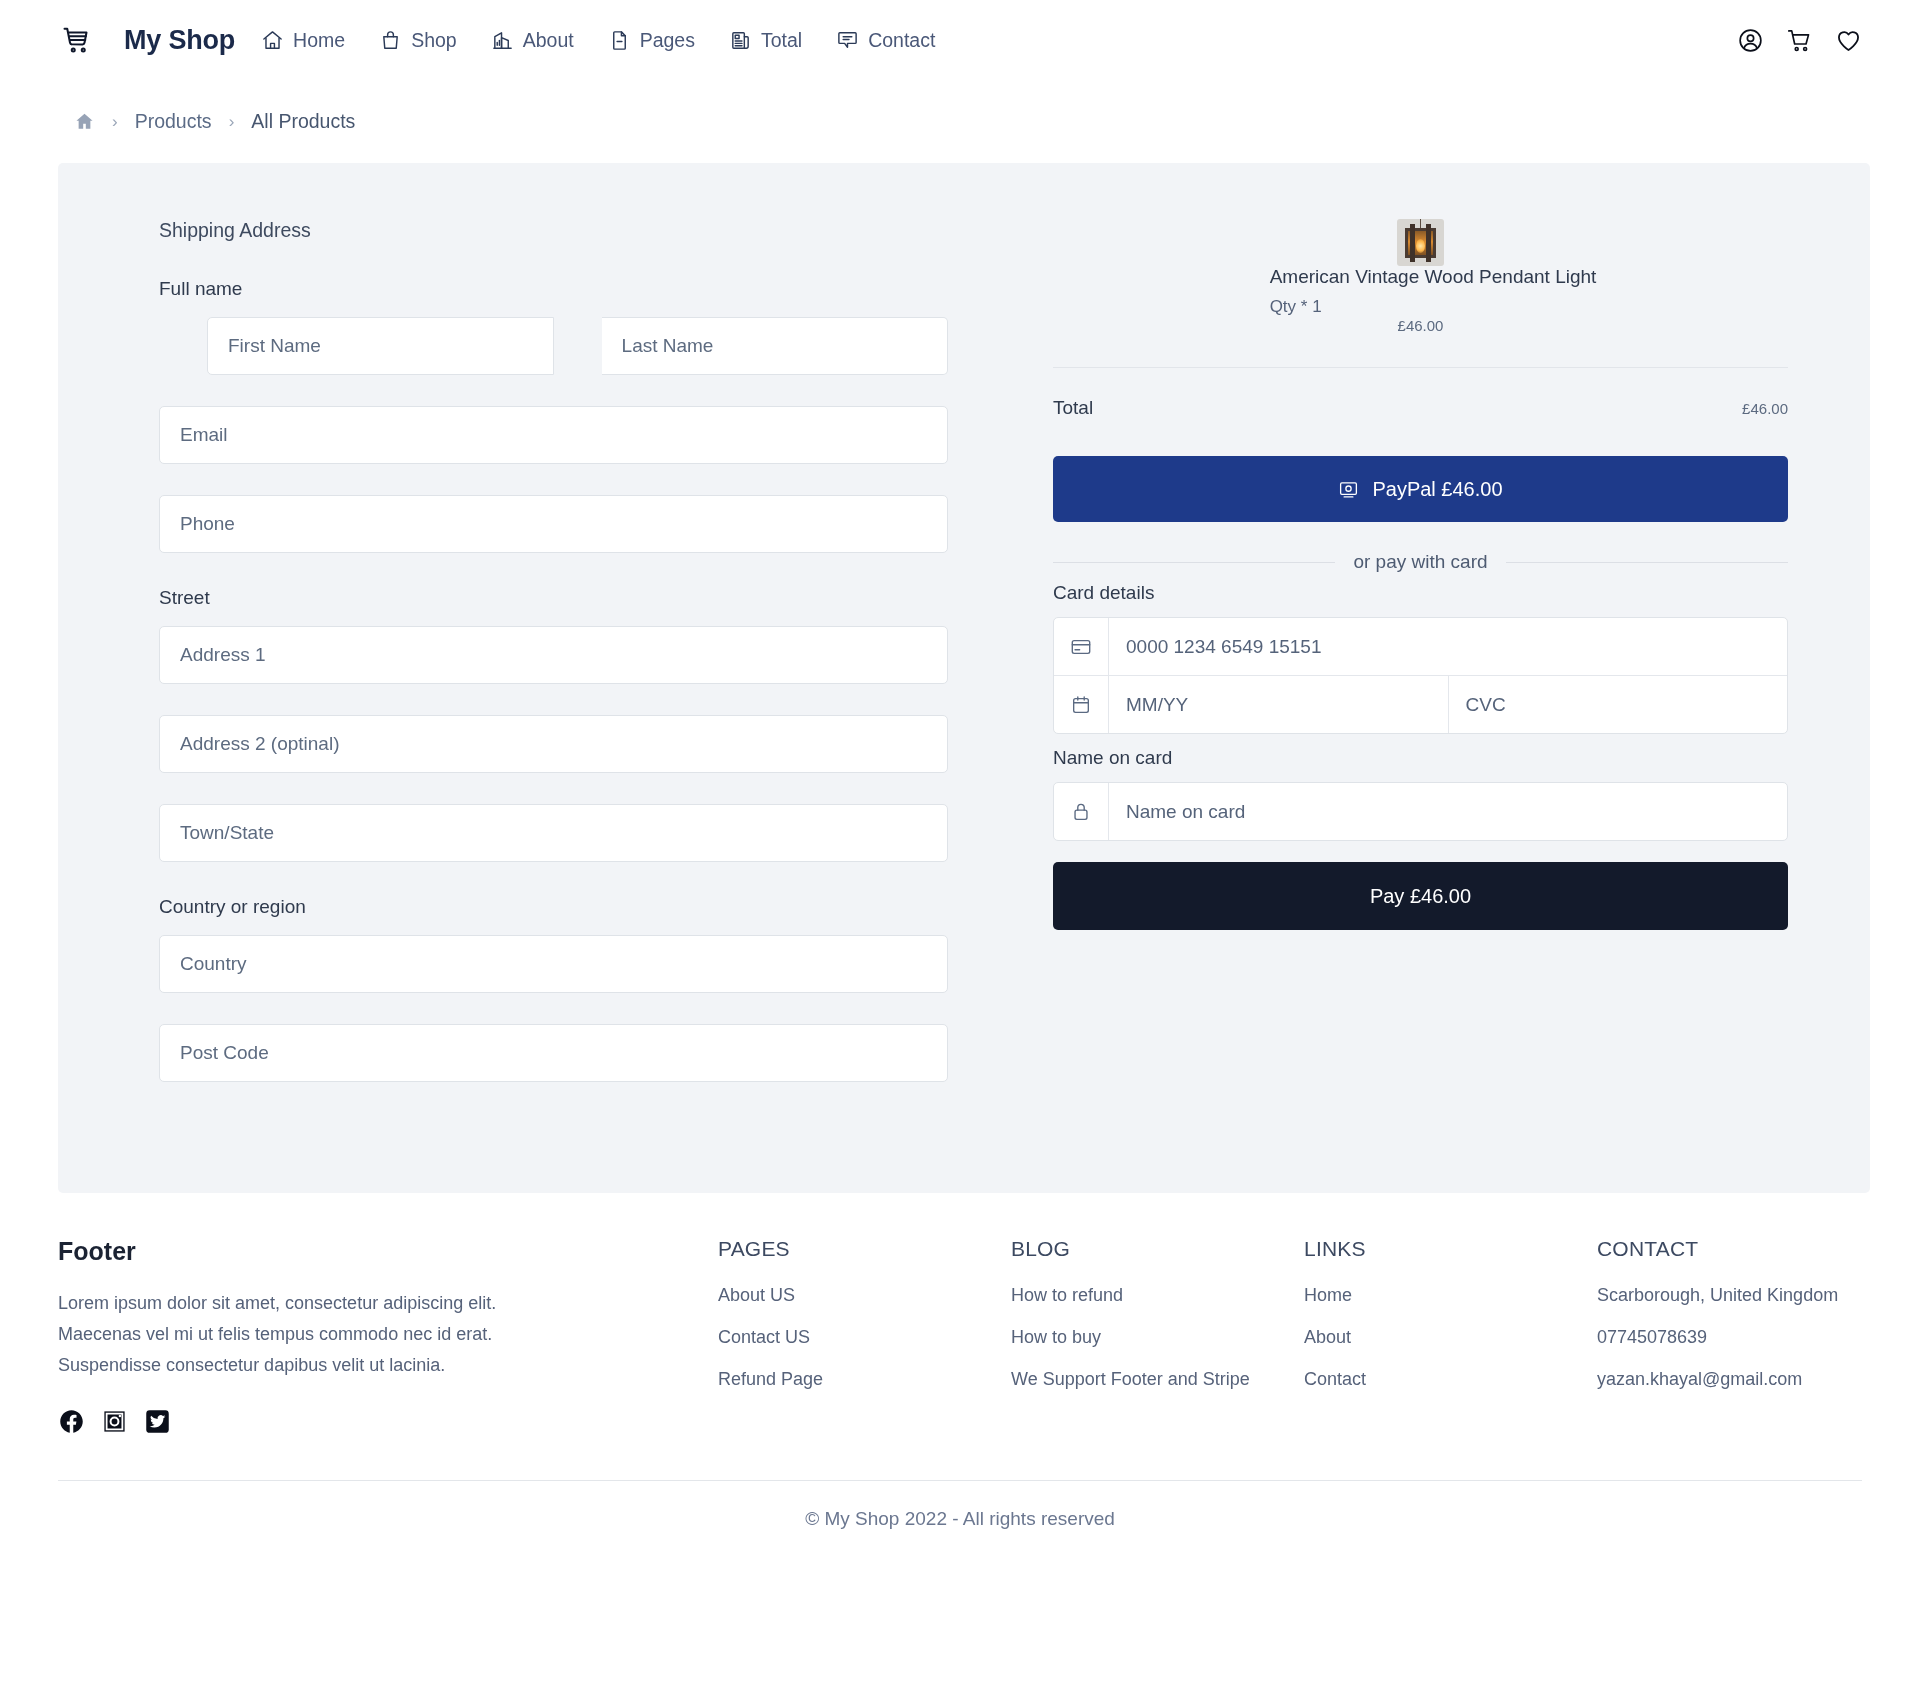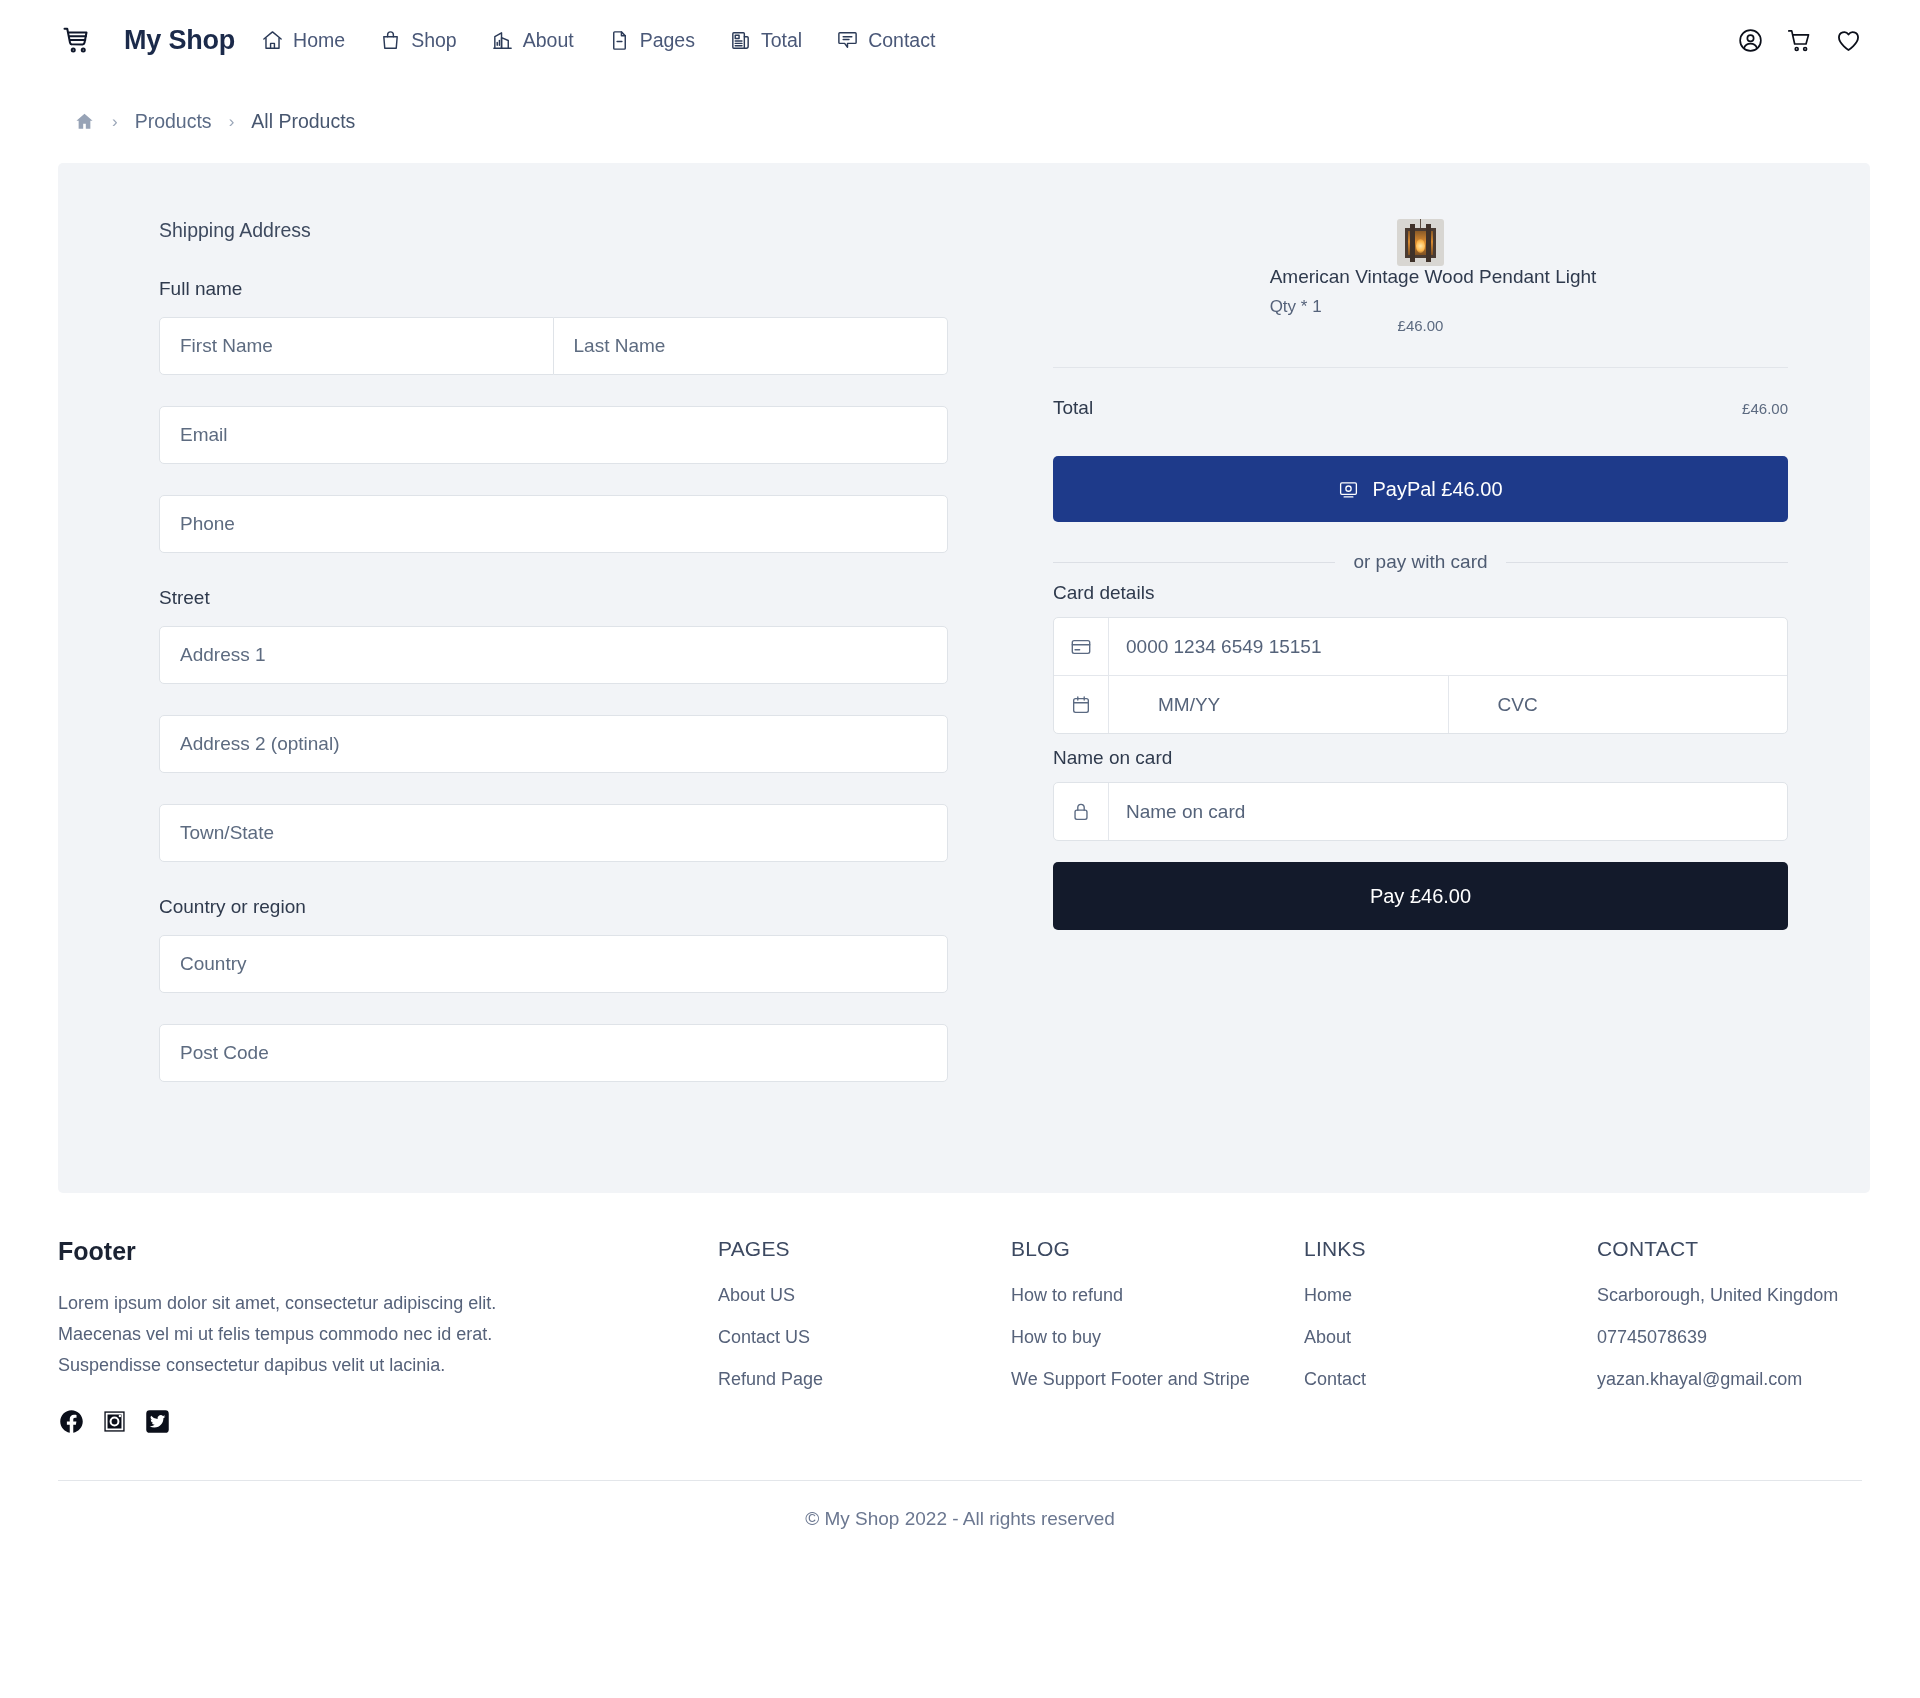--- a/index.html
+++ b/index.html
@@ -92,21 +92,21 @@
     font-size: 19px;
     color: #44546b;
     font-family: "Liberation Sans", sans-serif;
     padding: 0 20px;
     outline: none;
   }
   .inp::placeholder { color: #5d6b80; opacity: 1; }
   .row-split { display: flex; margin-bottom: 31px; }
   .row-split .inp:first-child { border-radius: 5px 0 0 5px; }
   .row-split .inp:last-child { border-radius: 0 5px 5px 0; border-left: none; }
-  .half { width: 50%; }
+  .half { width: 50%; margin-left: 48px; }
   .gap-b { margin-bottom: 31px; }
   .label-gap { margin-top: 34px; }
 
   
   .order-item {
     display: flex;
     align-items: center;
     padding: 0 0 33px 0;
     border-bottom: 1px solid #e2e5ea;
     flex-direction: column;
@@ -187,21 +187,21 @@
 
   .card-label { font-size: 19px; color: #2f3a4d; margin: 9px 0 13px 0; }
 
   .card-group {
     border: 1px solid #dfe3e8;
     border-radius: 5px;
     background: #ffffff;
     overflow: hidden;
   }
   .card-line { display: flex; align-items: stretch; }
-  .card-line + .card-line { border-top: 1px solid #e4e7ec; gap: 32px; }
+  .card-line + .card-line { border-top: 1px solid #e4e7ec; }
   .icon-cell {
     width: 55px;
     display: flex;
     align-items: center;
     justify-content: center;
     border-right: 1px solid #e4e7ec;
     color: #5b6a82;
     flex: 0 0 55px;
   }
   .card-inp {

